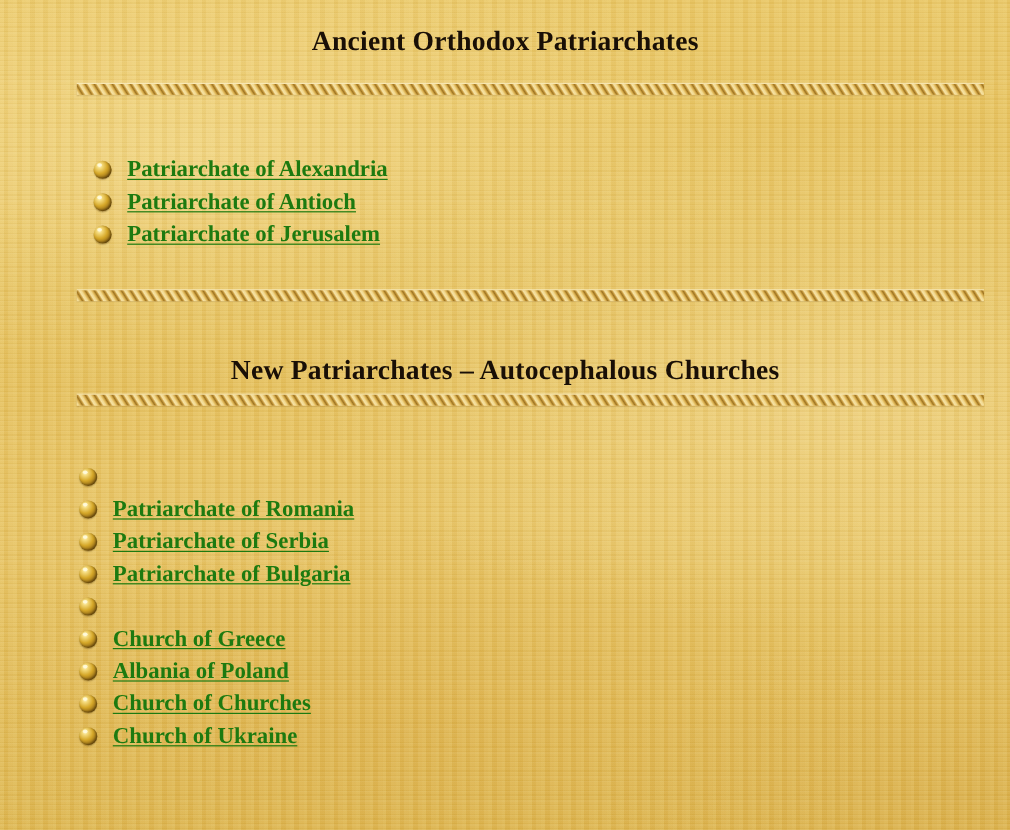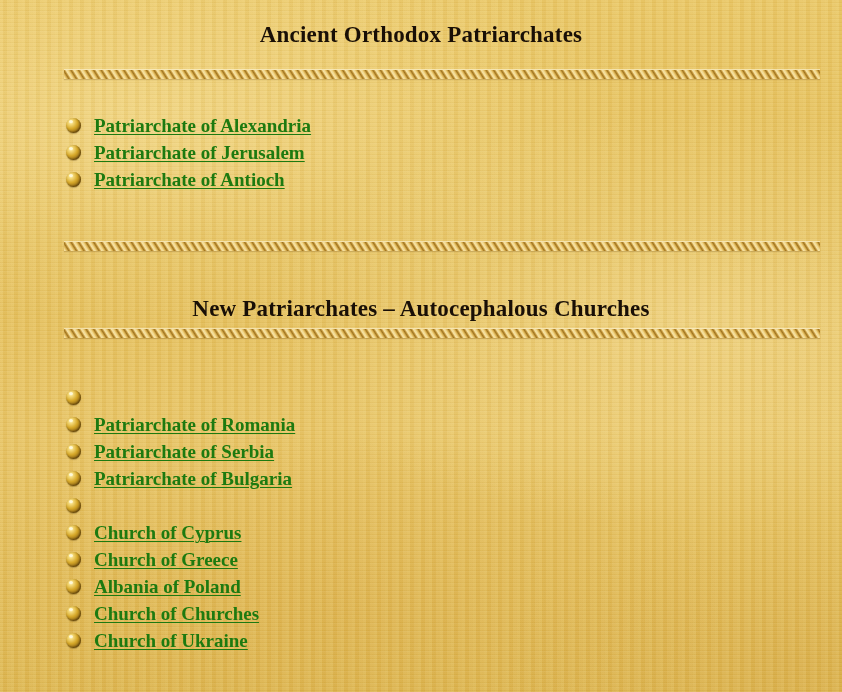--- a/index.html
+++ b/index.html
@@ -140,45 +140,45 @@
     cursor: pointer;
   }
 
   #rule-1 { top: 70px; }
   #rule-2 { top: 242px; }
   #rule-3 { top: 329px; }
 
   #title-1 { position: absolute; top: 22px; left: 0; width: 842px; }
   #title-2 { position: absolute; top: 296px; left: 0; width: 842px; }
 
-  #list-ancient { top: 112px; }
+  #list-ancient { top: 128px; padding-left: 12px; }
   #list-new     { top: 384px; }
 </style>
 </head>
 <body>
 
 <div class="page">
 
   <h1 class="section-title" id="title-1">Ancient Orthodox Patriarchates</h1>
 
   <div class="rope-rule" id="rule-1"></div>
 
   <ul class="link-list" id="list-ancient">
     <li>
       <span class="bullet-icon"></span>
       <a class="item-link">Patriarchate of Alexandria</a>
     </li>
     <li>
       <span class="bullet-icon"></span>
+      <a class="item-link">Patriarchate of Antioch</a>
+    </li>
+    <li>
+      <span class="bullet-icon"></span>
       <a class="item-link">Patriarchate of Jerusalem</a>
     </li>
-    <li>
-      <span class="bullet-icon"></span>
-      <a class="item-link">Patriarchate of Antioch</a>
-    </li>
   </ul>
 
   <div class="rope-rule" id="rule-2"></div>
 
   <h1 class="section-title" id="title-2">New Patriarchates – Autocephalous Churches</h1>
 
   <div class="rope-rule" id="rule-3"></div>
 
   <ul class="link-list" id="list-new">
     <li>
@@ -194,24 +194,20 @@
     </li>
     <li>
       <span class="bullet-icon"></span>
       <a class="item-link">Patriarchate of Bulgaria</a>
     </li>
     <li>
       <span class="bullet-icon"></span>
     </li>
     <li>
       <span class="bullet-icon"></span>
-      <a class="item-link">Church of Cyprus</a>
-    </li>
-    <li>
-      <span class="bullet-icon"></span>
       <a class="item-link">Church of Greece</a>
     </li>
     <li>
       <span class="bullet-icon"></span>
       <a class="item-link">Albania of Poland</a>
     </li>
     <li>
       <span class="bullet-icon"></span>
       <a class="item-link">Church of Churches</a>
     </li>

